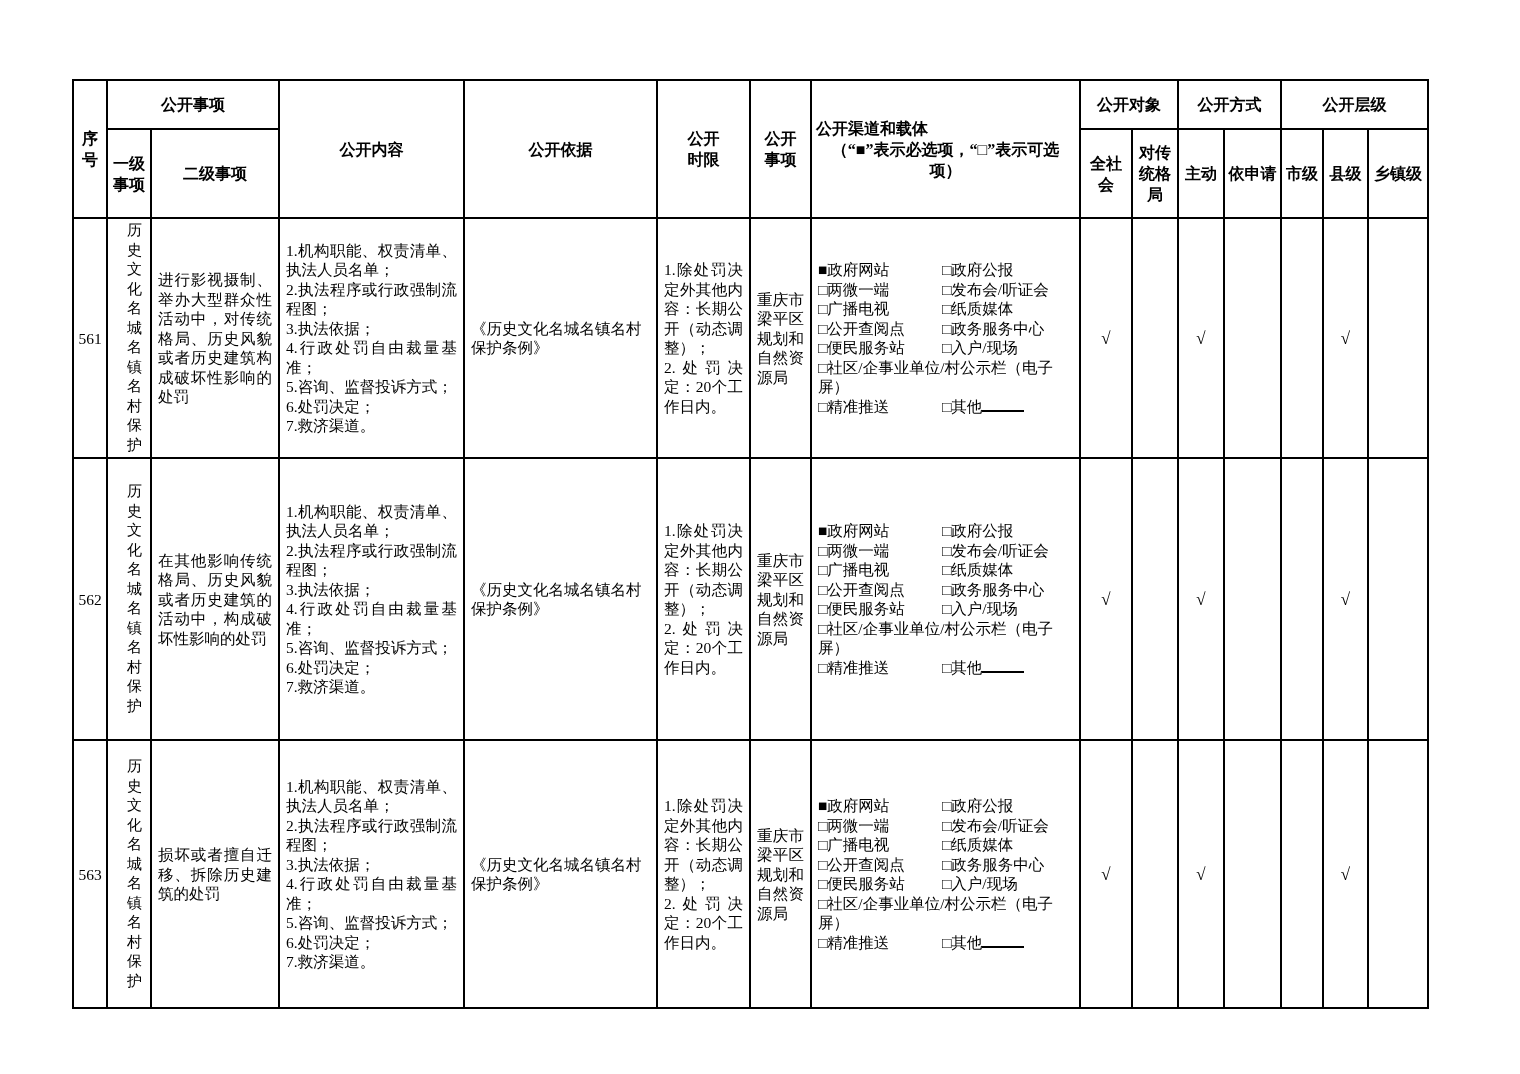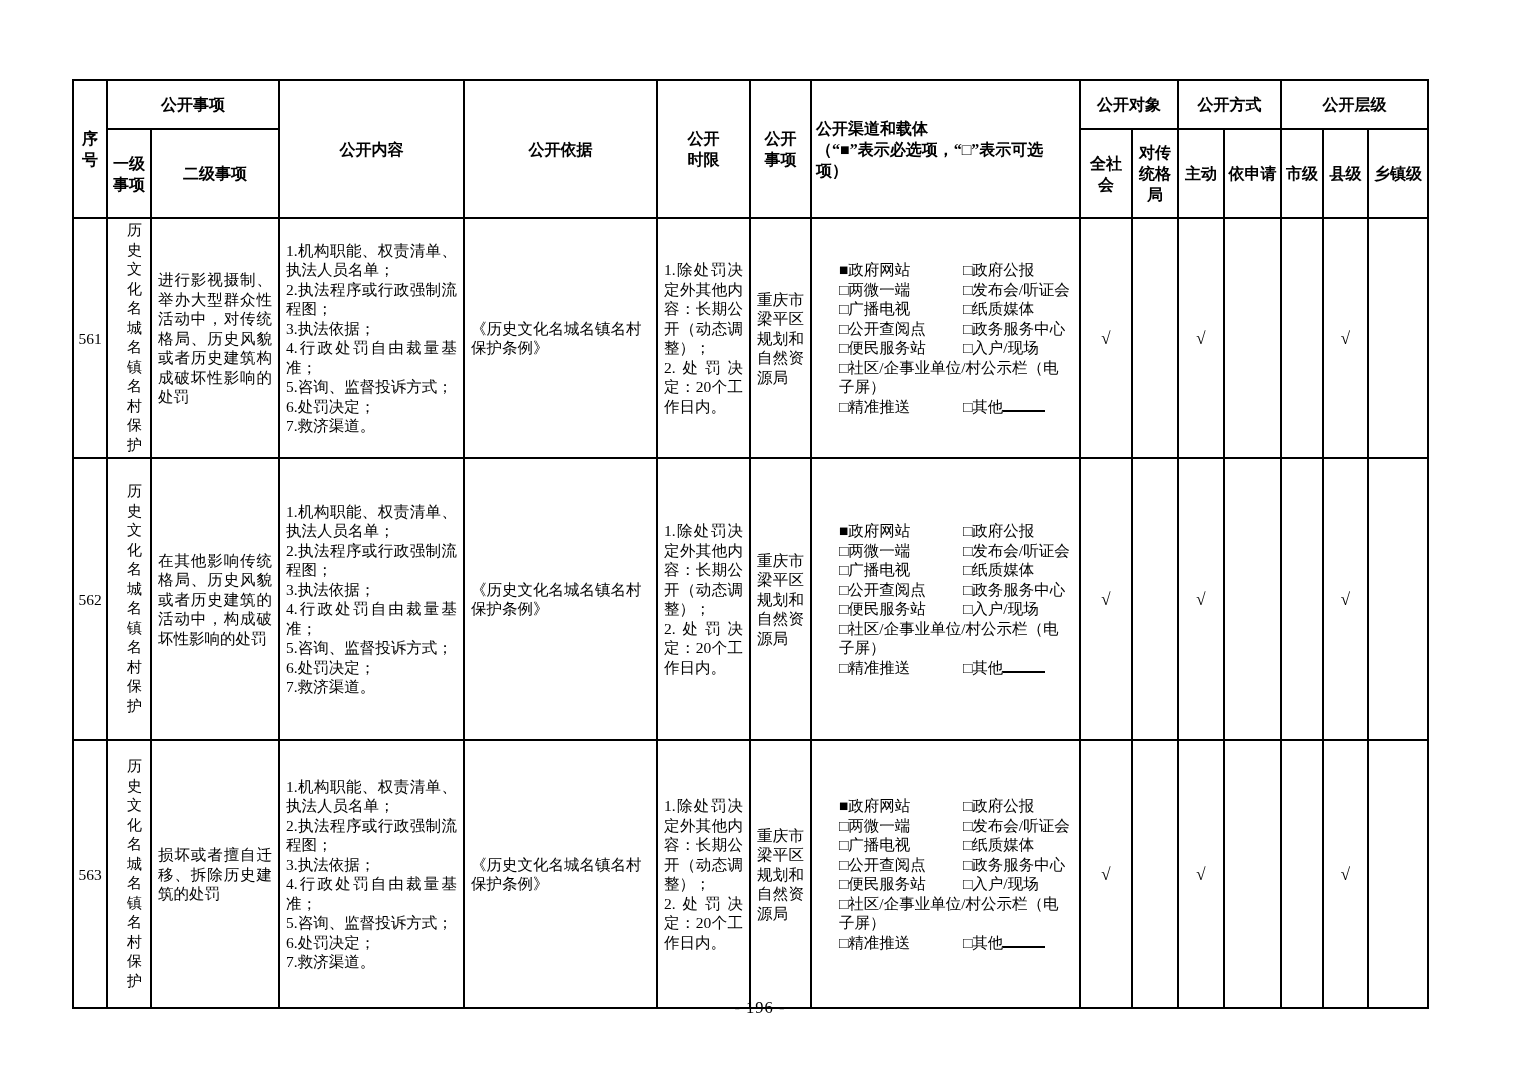--- a/index.html
+++ b/index.html
@@ -32,36 +32,36 @@
     font-weight: bold;
     text-align: center;
     padding: 12px 2px;
     line-height: 1.32;
   }
   thead tr.h1 { height: 49px; }
   thead tr.h2 { height: 52px; }
   .wrap2 { display: inline-block; width: 2.12em; }
   th.ch-head { padding: 2px 4px; }
   .ch-head-1 { text-align: left; }
-  .ch-head-2 { text-align: left; font-family: Liberation Serif, serif; }
+  .ch-head-2 { text-align: center; font-family: Liberation Serif, serif; }
   tbody td {
     font-size: 15.5px;
     font-weight: normal;
     line-height: 19.5px;
     padding: 3px 6px;
     text-align: left;
   }
   tbody tr:nth-child(1) { height: 240px; }
   tbody tr:nth-child(2) { height: 282px; }
   tbody tr:nth-child(3) { height: 268px; }
   td.c { text-align: center; padding: 0 1px; }
   td.l1 { text-align: center; padding: 0 19px; font-size: 15px; }
   td.j { text-align: justify; }
   td.channels { padding: 3px 6px; }
-  .chl { white-space: normal; margin-left: 21px; }
+  .chl { white-space: normal; }
   .chl-l { display: inline-block; width: 124px; }
   .blank {
     display: inline-block;
     width: 42px;
     height: 0.55em;
     border-bottom: 2px solid #000;
     vertical-align: baseline;
   }
   td.mark { text-align: center; font-size: 17px; padding: 0; }
   .footer {
@@ -269,14 +269,13 @@
     <td class="mark"></td>
     <td class="mark">√</td>
     <td class="mark"></td>
     <td class="mark"></td>
     <td class="mark">√</td>
     <td class="mark"></td>
   </tr>
 </tbody>
   </table>
 
-  <div class="footer">- 196 -</div>
 </div>
 
 </body></html>

